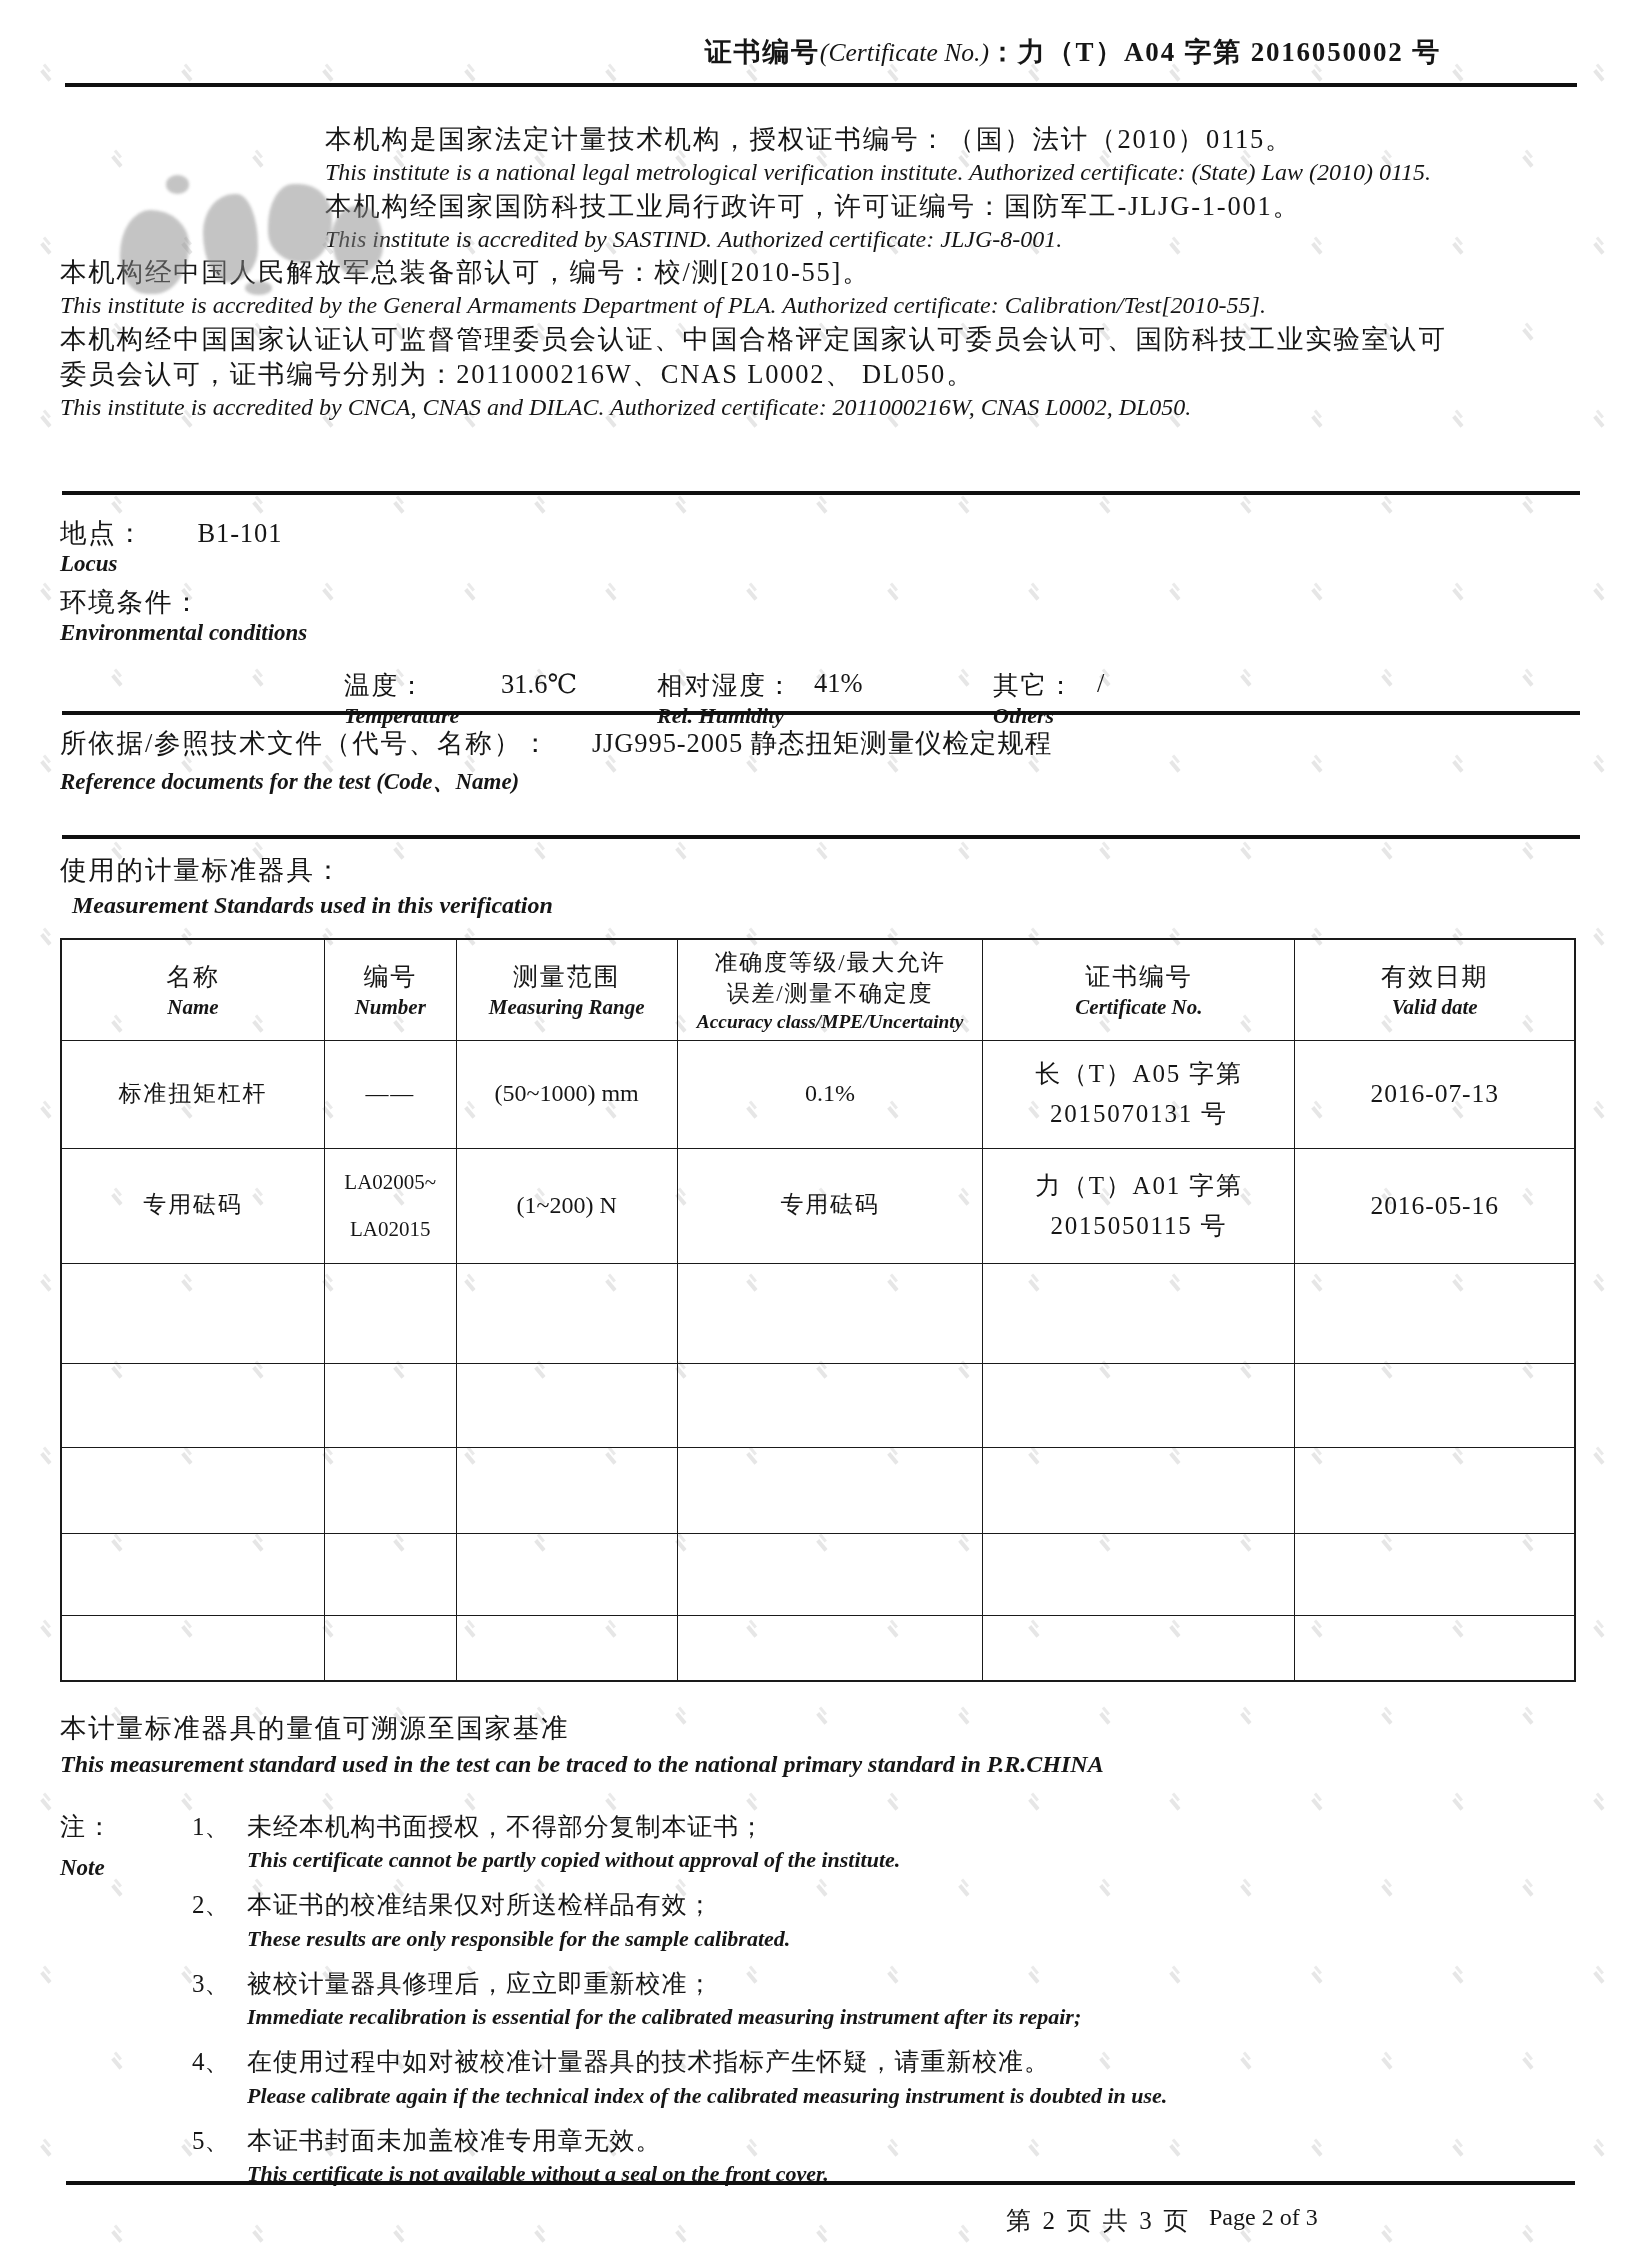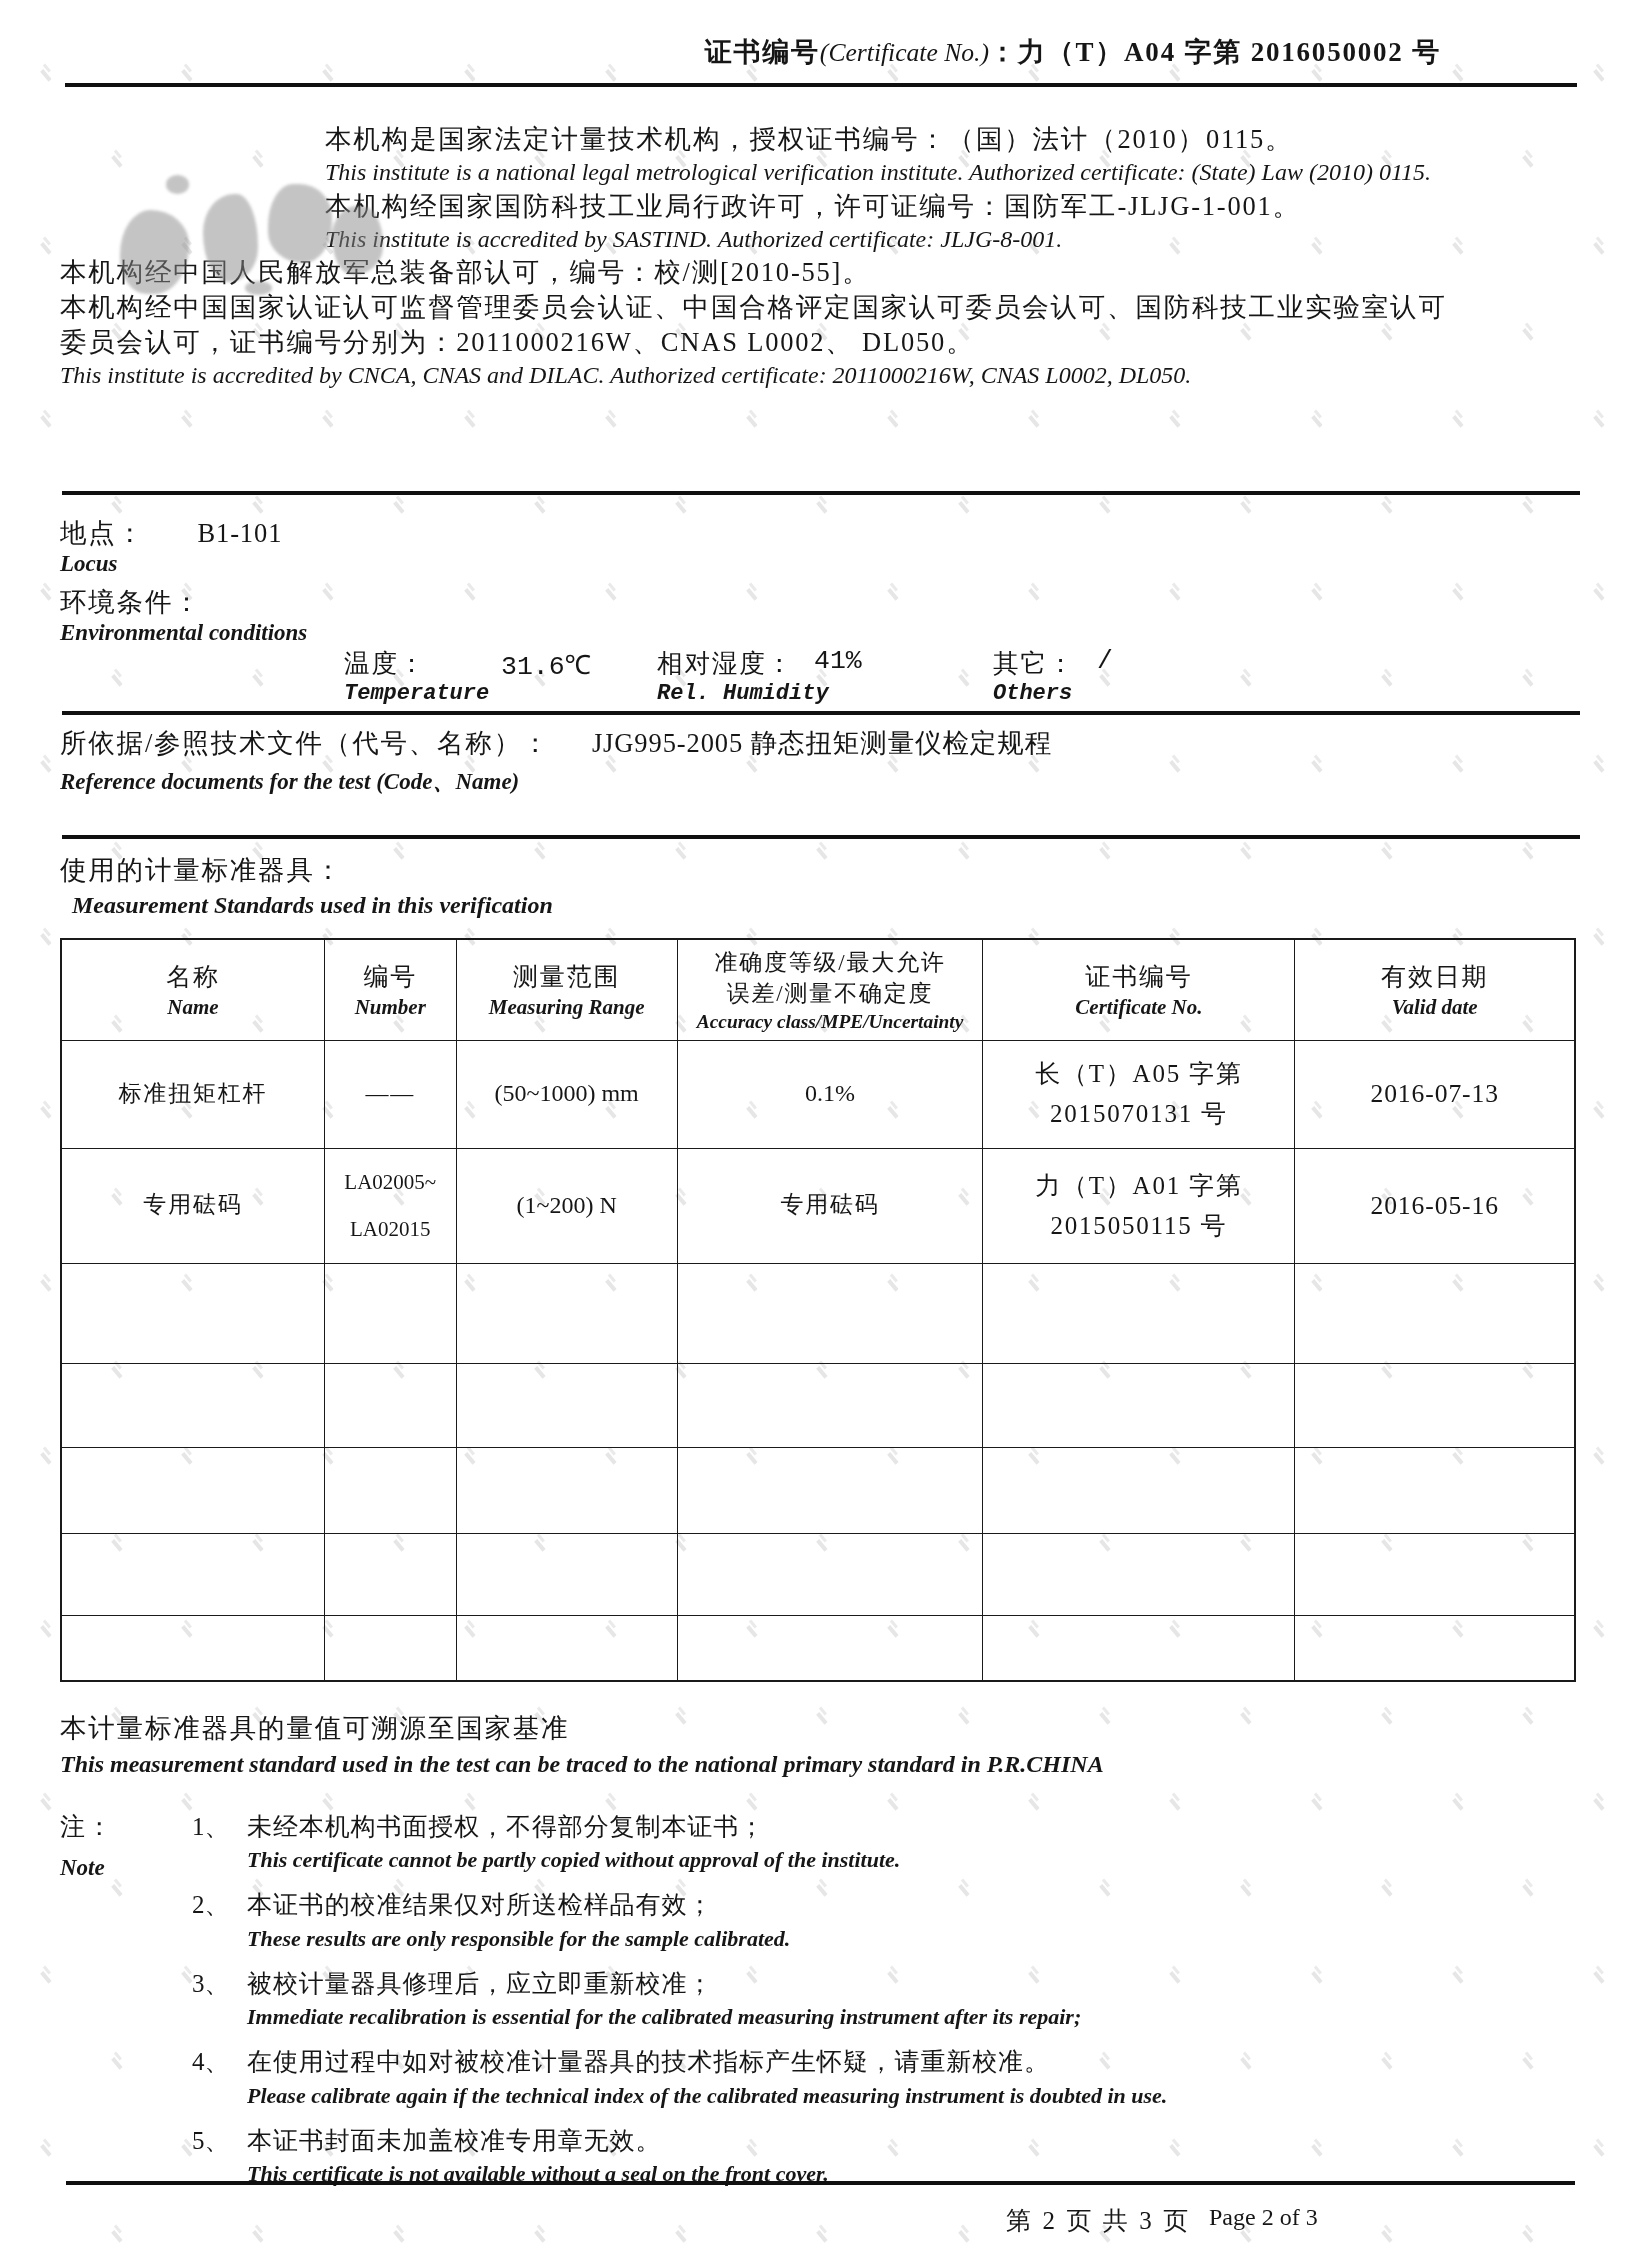--- a/index.html
+++ b/index.html
@@ -40,21 +40,21 @@
   .b3{left:164px;top:26.5px;width:64px;height:79px;border-radius:42% 55% 48% 60%/58% 45% 55% 42%;}
   .b4{left:228px;top:49px;width:51px;height:69px;border-radius:52% 44% 60% 42%/46% 58% 44% 60%;}
   .b5{left:62px;top:17.6px;width:23px;height:19.4px;border-radius:50%;}
   .b6{left:141px;top:124px;width:26.5px;height:14px;border-radius:50%;}
 
   
   .locus{position:absolute;top:515px;left:60px;width:1519px;}
   .row-label-cn{font-size:26.5px;}
   .row-label-en{font-size:23px;}
   .inline-val{font-size:26.5px;margin-left:49px;letter-spacing:0.9px;}
-  .envrow{position:relative;height:62px;margin-top:0;font-family:Liberation Mono, monospace;}
+  .envrow{position:relative;height:62px;margin-top:22px;}
   .env-item{position:absolute;top:0;}
   .env-cn{font-size:25.6px;letter-spacing:1.8px;}
   .env-en{font-size:22px;}
   .env-val{font-size:26.5px;}
 
   
   .refsec{position:absolute;top:725px;left:60px;width:1519px;}
   .ref-line{font-size:26.5px;}
   .ref-val{margin-left:35px;letter-spacing:0.9px;}
   .ref-en{font-size:23px;margin-top:5.3px;}
@@ -425,20 +425,21 @@
           <div class="blob b6"></div>
       </div>
       <div class="indent">
         <div class="p-cn cn">本机构是国家法定计量技术机构，授权证书编号：（国）法计（2010）0115。</div>
         <div class="p-en en">This institute is a national legal metrological verification institute.   Authorized certificate: (State) Law (2010) 0115.</div>
         <div class="p-cn cn">本机构经国家国防科技工业局行政许可，许可证编号：国防军工-JLJG-1-001。</div>
         <div class="p-en en">This institute is accredited by SASTIND. Authorized certificate: JLJG-8-001.</div>
       </div>
       <div>
         <div class="p-cn cn">本机构经中国人民解放军总装备部认可，编号：校/测[2010-55]。</div>
+        <div class="p-en en">This institute is accredited by the General Armaments Department of PLA. Authorized certificate: Calibration/Test[2010-55].</div>
         <div class="p-cn cn prewrap">本机构经中国国家认证认可监督管理委员会认证、中国合格评定国家认可委员会认可、国防科技工业实验室认可
 委员会认可，证书编号分别为：2011000216W、CNAS L0002、 DL050。</div>
         <div class="p-en en">This institute is accredited by CNCA, CNAS and DILAC. Authorized certificate: 2011000216W, CNAS L0002, DL050.</div>
       </div>
     </div>
     <div class="rule" style="top:491px;height:3.5px;"></div>
 
     <div class="locus">
       <div>
         <span class="row-label-cn cn">地点：</span>

